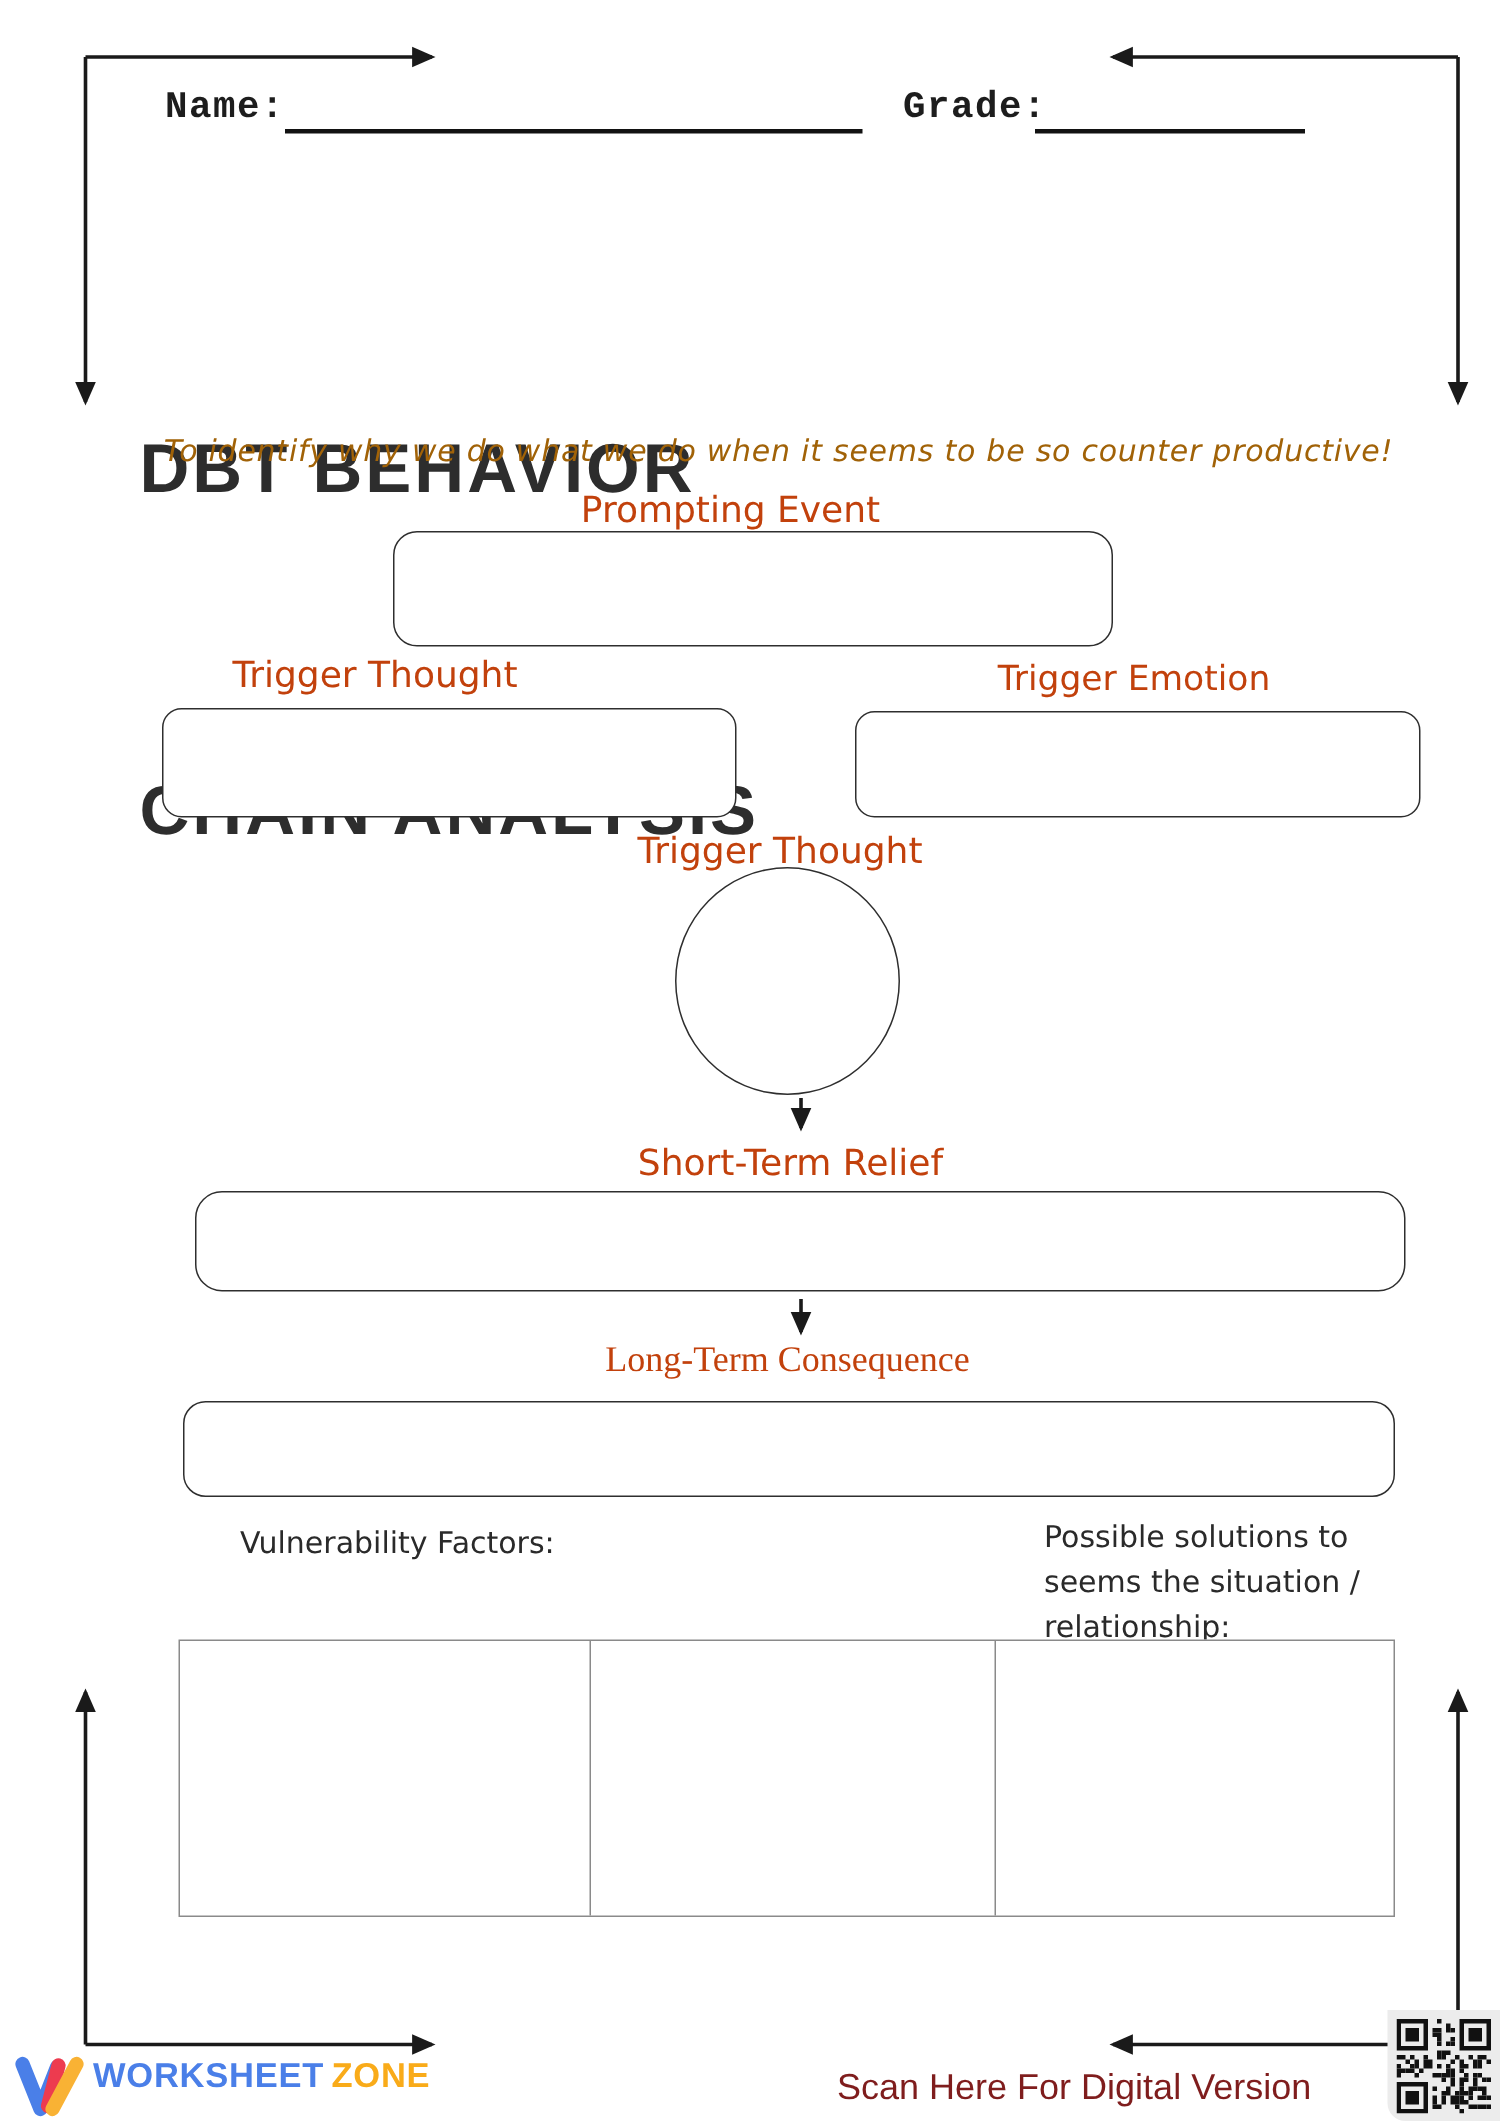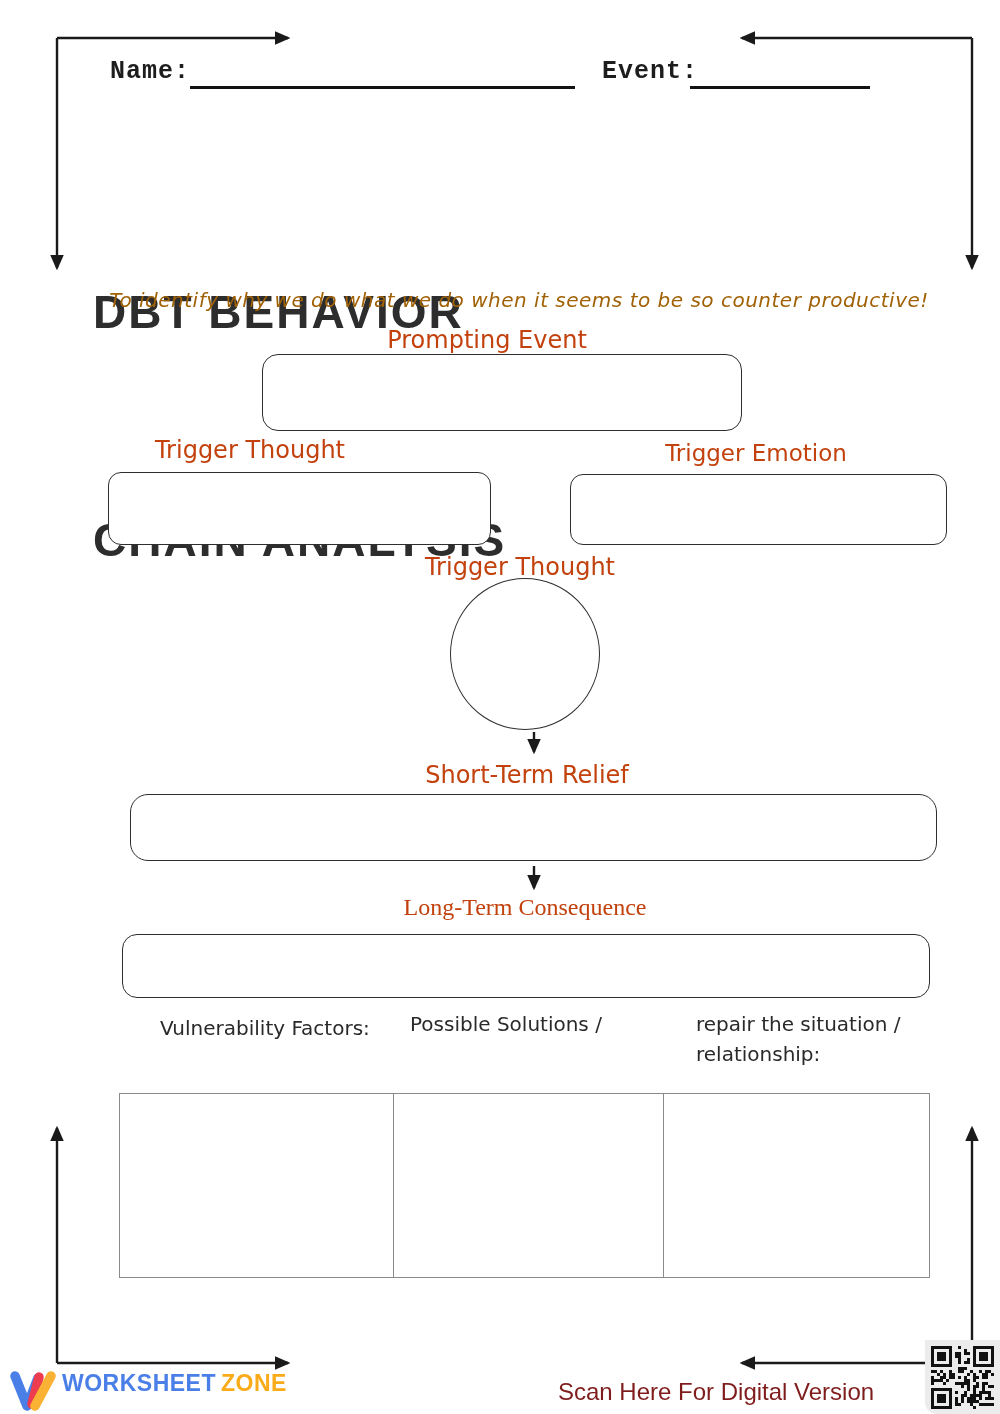--- a/index.html
+++ b/index.html
@@ -55,21 +55,21 @@
     <line x1="972" y1="1363" x2="972" y2="1128" marker-end="url(#ah)"></line>
     <line x1="972" y1="1363" x2="742" y2="1363" marker-end="url(#ah)"></line>
 
     <line x1="534" y1="732" x2="534" y2="752" marker-end="url(#ah)"></line>
     <line x1="534" y1="866" x2="534" y2="888" marker-end="url(#ah)"></line>
   </g>
 </svg>
 
 <div class="abs name-label hand" style="left:110px;top:57px;">Name:</div>
 <div class="abs fill-line" style="left:190px;top:86px;width:385px;"></div>
-<div class="abs grade-label hand" style="left:602px;top:57px;">Event:</div>
+<div class="abs grade-label hand" style="left:602px;top:57px;">Grade:</div>
 <div class="abs fill-line" style="left:690px;top:86px;width:180px;"></div>
 
 <div class="abs title" style="left:93px;top:122px;">
   <div>DBT BEHAVIOR</div>
   <div>CHAIN ANALYSIS</div>
 </div>
 <div class="abs subtitle centered" style="left:519px;top:288px;">To identify why we do what we do when it seems to be so counter productive!</div>
 
 <div class="abs dlabel centered" style="left:487px;top:326px;font-size:24px;">Prompting Event</div>
 <div class="abs fieldbox" style="left:262px;top:354px;width:480px;height:77px;border-radius:16px;"></div>
@@ -85,24 +85,24 @@
 <div class="abs dlabel centered" style="left:527px;top:761px;font-size:24px;">Short-Term Relief</div>
 <div class="abs fieldbox" style="left:130px;top:794px;width:807px;height:67px;border-radius:18px;"></div>
 
 <div class="abs dlabel centered" style="left:525px;top:894px;font-size:24px;font-family:Liberation Serif, serif;">Long-Term Consequence</div>
 <div class="abs fieldbox" style="left:122px;top:934px;width:808px;height:64px;border-radius:15px;"></div>
 
 <div class="abs colhead" style="left:160px;top:1013px;">
   <div>Vulnerability Factors:</div>
 </div>
 <div class="abs colhead" style="left:410px;top:1009px;">
-  <div>Possible Solutions /</div>
 </div>
 <div class="abs colhead" style="left:696px;top:1009px;">
-  <div>repair the situation /</div>
+  <div>Possible solutions to</div>
+  <div>seems the situation /</div>
   <div>relationship:</div>
 </div>
 
 <div class="abs btable" style="left:119px;top:1093px;width:811px;height:185px;">
   <div class="bcell" style="width:273px;"></div>
   <div class="bcell" style="width:270px;"></div>
   <div class="bcell" style="flex:1;"></div>
 </div>
 
 <div class="abs" style="left:8px;top:1370px;display:flex;align-items:flex-start;">

